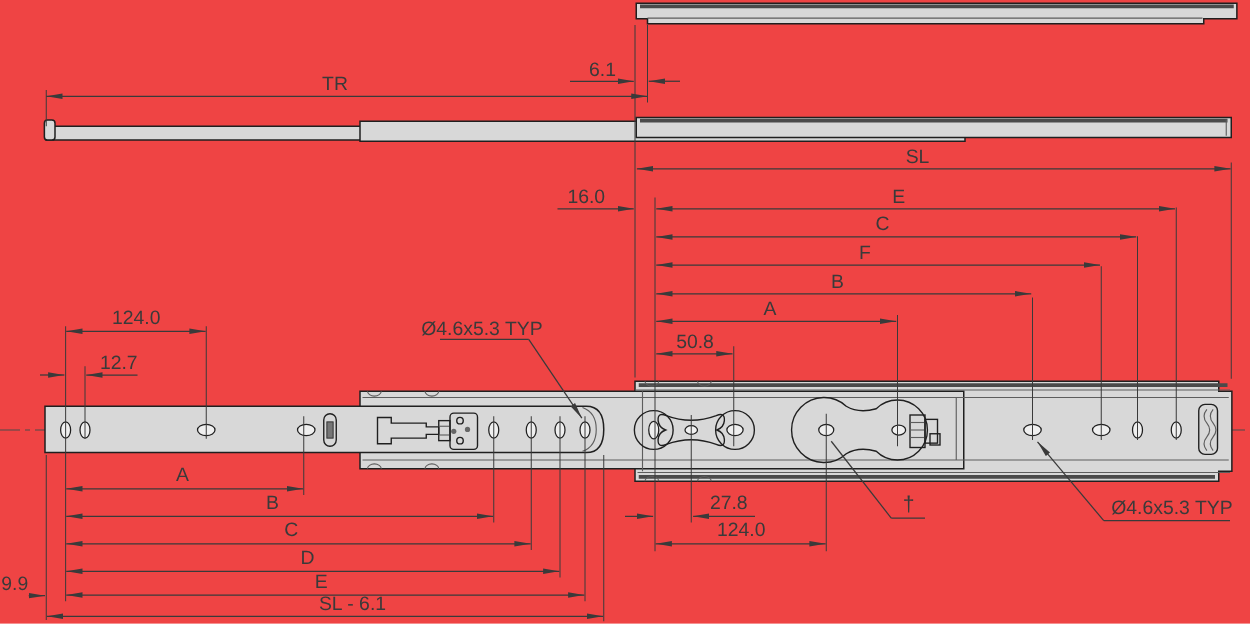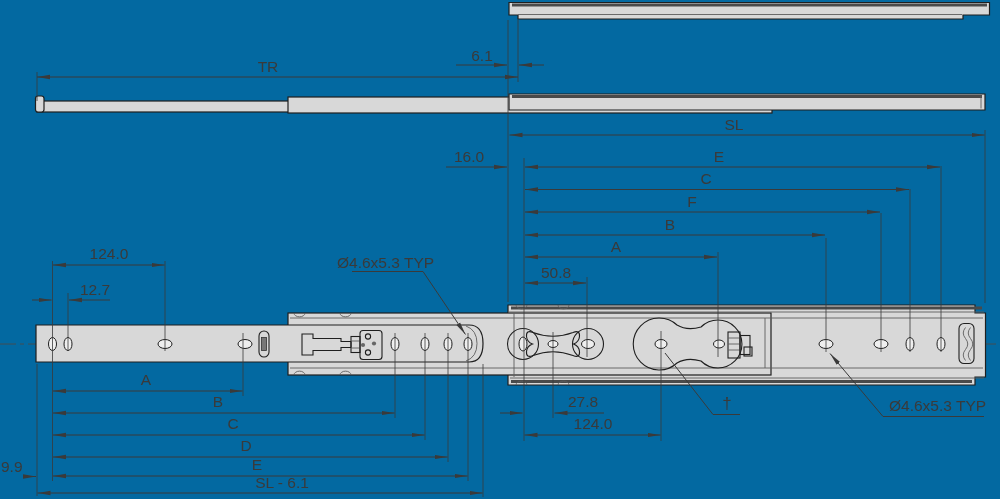--- a/index.html
+++ b/index.html
@@ -1,16 +1,16 @@
 <!DOCTYPE html>
 <html><head>
 <meta charset="utf-8">
 <style>
   html,body{margin:0;padding:0;background:#ffffff;}
-  .stage{width:1000px;height:499px;background:#0369a1;position:relative;overflow:hidden;}
+  .stage{width:1000px;height:499px;background:#ef4444;position:relative;overflow:hidden;}
   svg{display:block;}
   .rail{fill:#d8d8d8;stroke:#1f1f1f;stroke-width:1.2;}
   .mech{fill:none;stroke:#1f1f1f;stroke-width:1.1;}
   .hole{fill:#efefef;stroke:#1f1f1f;stroke-width:1;}
   .ln{fill:none;stroke:#5d5d5d;stroke-width:0.9;}
   .thick{fill:none;stroke:#4a4a4a;stroke-width:3;}
   .dim{fill:none;stroke:#3a3a3a;stroke-width:1;}
   .ext{fill:none;stroke:#3a3a3a;stroke-width:0.8;}
   .cl{fill:none;stroke:#4a4a4a;stroke-width:0.9;stroke-dasharray:16 4 4 4;}
   text{font-family:"Liberation Sans",sans-serif;fill:#3a3a3a;font-size:15.5px;}

